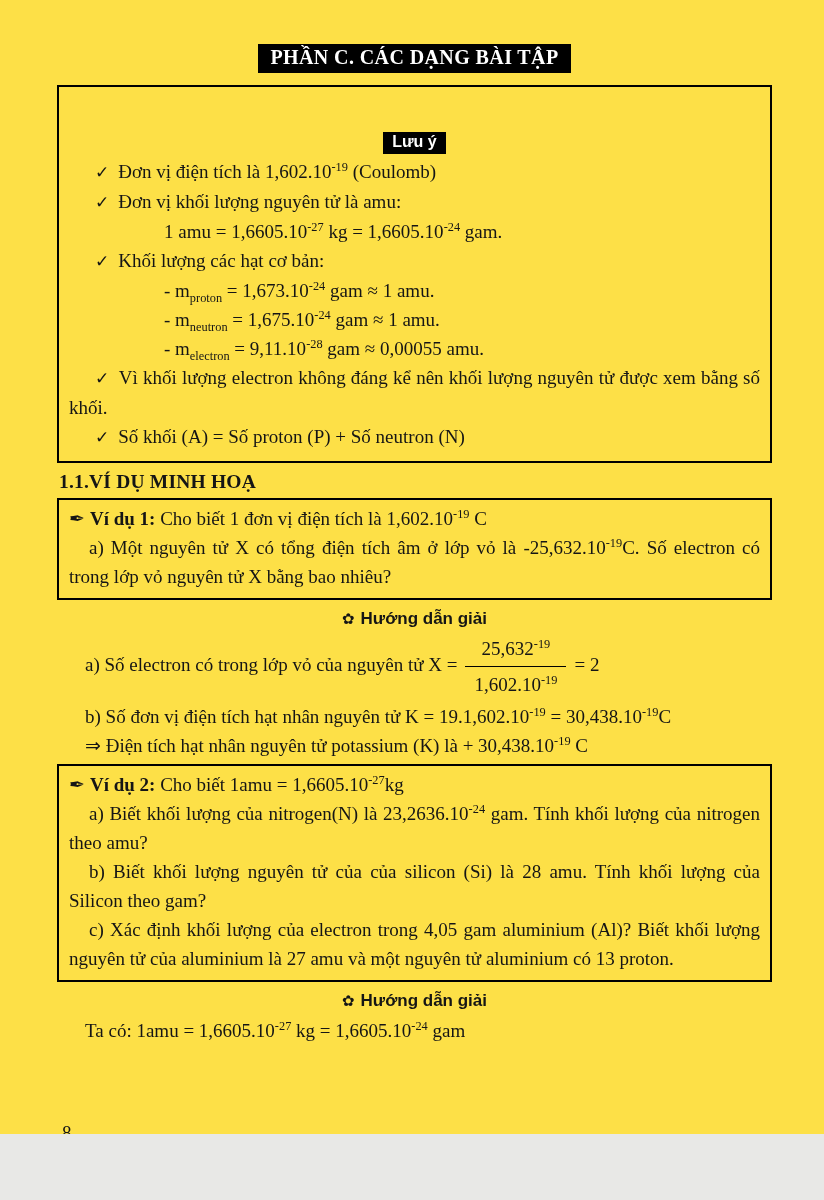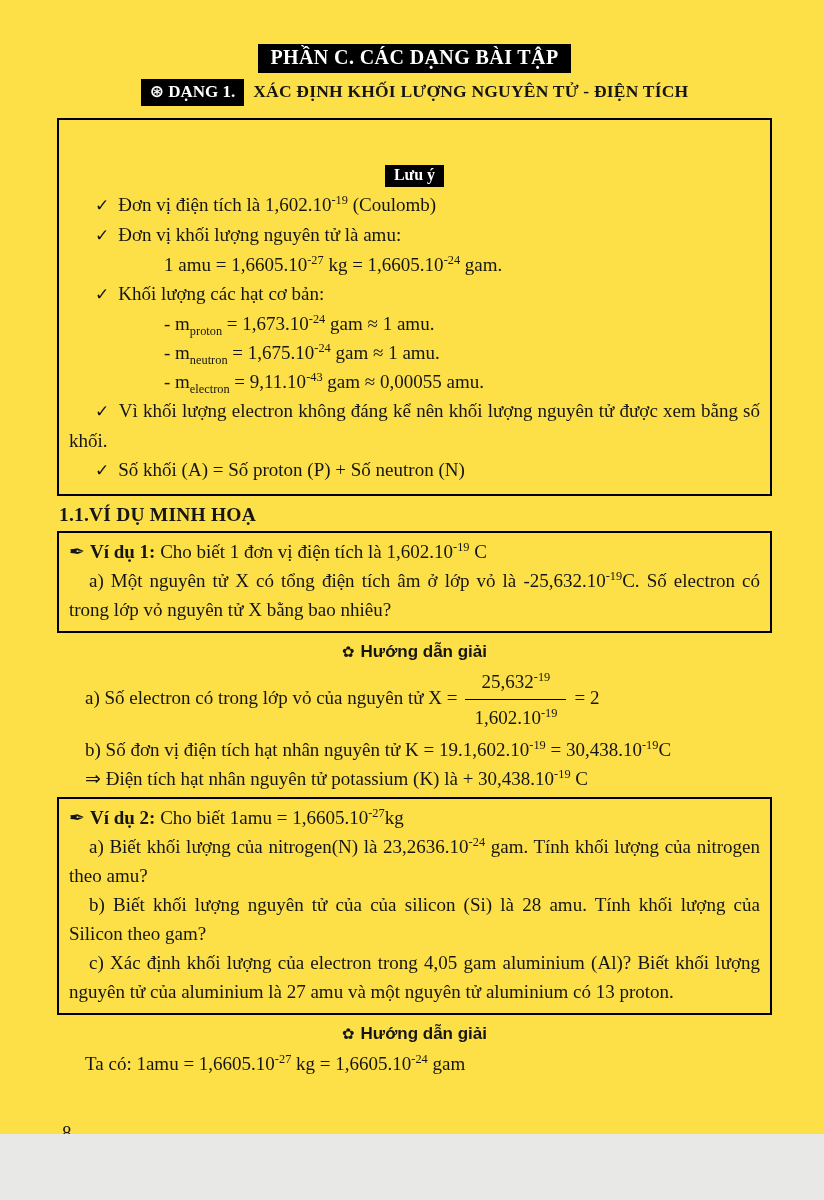--- a/index.html
+++ b/index.html
@@ -19,21 +19,21 @@
     display:inline-block; background:#000; color:#fff; font-weight:bold;
     font-size:17px; padding:2px 9px 4px; margin-right:9px;
   }
   .dang-title { font-weight:bold; font-size:17.5px; letter-spacing:.2px; }
   .icon-glyph, .chk, .pen, .leaf { font-family:"DejaVu Sans", sans-serif; }
 
   .luuy-box { border:2px solid #000; margin-top:12px; padding:3px 10px 9px; }
   .luuy-badge-row { text-align:center; margin-bottom:3px; }
   .luuy-badge {
     display:inline-block; background:#000; color:#fff; font-weight:bold;
-    font-family:Liberation Serif, serif; font-size:16px; padding:1px 9px 3px;margin-top:42px;
+    font-family:Liberation Sans, sans-serif; font-size:16px; padding:1px 9px 3px;margin-top:42px;
   }
   .check-line { text-indent:26px; line-height:29px; text-align:justify; }
   .chk { margin-right:9px; font-size:17px; }
   .sub-line { margin-left:95px; line-height:29px; }
 
   .section-heading { font-weight:bold; font-size:19.5px; margin:8px 0 5px 2px; letter-spacing:.2px; }
 
   .ex-box { border:2px solid #000; padding:4px 10px 7px; }
   .ex-box p, .sol-para { line-height:29px; text-align:justify; }
   .ex-intro { }
@@ -60,35 +60,32 @@
 </style>
 </head>
 <body>
 
 <div class="page">
 
   <div class="center">
     <span class="title-badge">PHẦN C. CÁC DẠNG BÀI TẬP</span>
   </div>
 
-  <div class="dang-row">
-    <span class="dang-badge"><span class="icon-glyph">⊛</span> <span>DẠNG 1.</span></span><span class="dang-title">XÁC ĐỊNH KHỐI LƯỢNG NGUYÊN TỬ - ĐIỆN TÍCH</span>
-  </div>
 
   <div class="luuy-box">
     <div class="luuy-badge-row">
       <span class="luuy-badge">Lưu ý</span>
     </div>
     <div class="check-line"><span class="chk">✓</span><span>Đơn vị điện tích là 1,602.10<sup>-19</sup> (Coulomb)</span></div>
     <div class="check-line"><span class="chk">✓</span><span>Đơn vị khối lượng nguyên tử là amu:</span></div>
     <div class="sub-line">1 amu = 1,6605.10<sup>-27</sup> kg = 1,6605.10<sup>-24</sup> gam.</div>
     <div class="check-line"><span class="chk">✓</span><span>Khối lượng các hạt cơ bản:</span></div>
     <div class="sub-line">- m<sub>proton</sub> = 1,673.10<sup>-24</sup> gam ≈ 1 amu.</div>
     <div class="sub-line">- m<sub>neutron</sub> = 1,675.10<sup>-24</sup> gam ≈ 1 amu.</div>
-    <div class="sub-line">- m<sub>electron</sub> = 9,11.10<sup>-43</sup> gam ≈ 0,00055 amu.</div>
+    <div class="sub-line">- m<sub>electron</sub> = 9,11.10<sup>-28</sup> gam ≈ 0,00055 amu.</div>
     <div class="check-line"><span class="chk">✓</span><span>Vì khối lượng electron không đáng kể nên khối lượng nguyên tử được xem bằng số khối.</span></div>
     <div class="check-line"><span class="chk">✓</span><span>Số khối (A) = Số proton (P) + Số neutron (N)</span></div>
   </div>
 
   <div class="section-heading">1.1.VÍ DỤ MINH HOẠ</div>
 
   <div class="ex-box">
     <p class="ex-intro"><span class="pen">✒</span><span class="ex-label">Ví dụ 1:</span><span> Cho biết 1 đơn vị điện tích là 1,602.10<sup>-19</sup> C</span></p>
     <p class="ex-para">a) Một nguyên tử X có tổng điện tích âm ở lớp vỏ là -25,632.10<sup>-19</sup>C. Số electron có trong lớp vỏ nguyên tử X bằng bao nhiêu?</p>
   </div>

